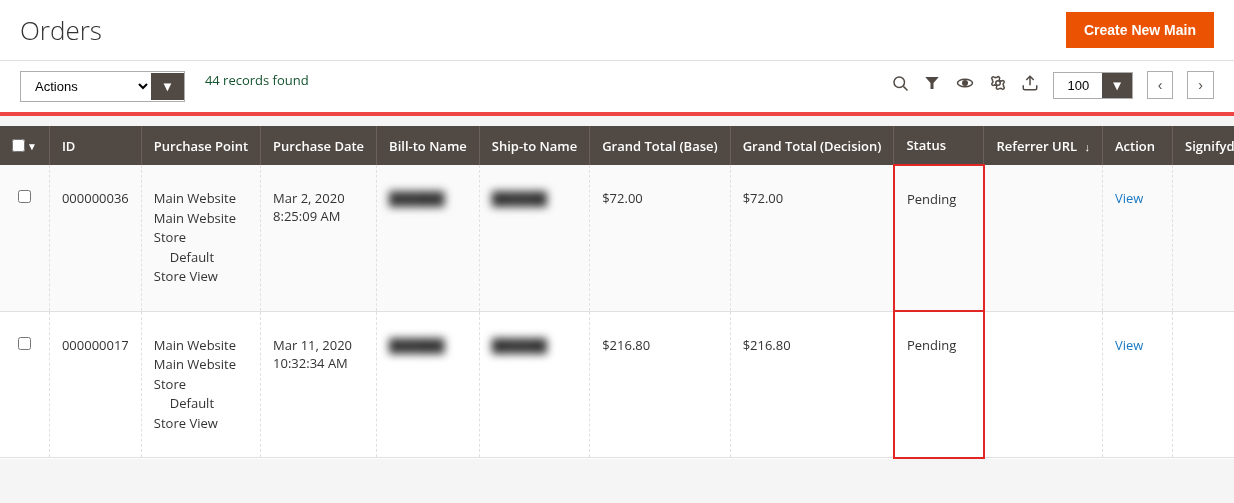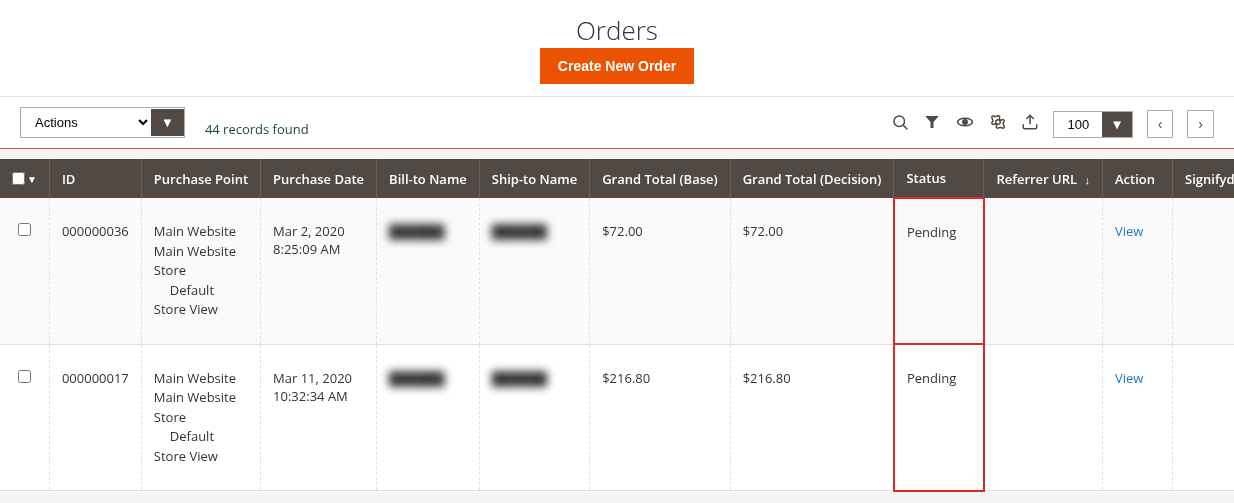--- a/index.html
+++ b/index.html
@@ -5,21 +5,20 @@
     * { box-sizing: border-box; margin: 0; padding: 0; }
     body { font-family: 'Open Sans', Arial, sans-serif; font-size: 13px; background: #f5f5f5; color: #333; }
 
     .page-header {
       display: flex;
       align-items: center;
       justify-content: space-between;
       padding: 12px 20px;
       background: #fff;
       border-bottom: 1px solid #e0e0e0;
-      flex-direction: column;
     }
 
     .page-title {
       font-size: 26px;
       font-weight: 300;
       color: #333;
     }
 
     .auto-cancellation-badge {
       border: 1px solid #e22626;
@@ -35,24 +34,24 @@
       border: none;
       padding: 10px 18px;
       font-size: 14px;
       font-weight: 600;
       cursor: pointer;
       white-space: nowrap;
     }
 
     .toolbar {
       display: flex;
-      align-items: flex-end;
+      align-items: flex-start;
       padding: 10px 20px;
       background: #fff;
-      border-bottom: 1px solid #ef4444;
+      border-bottom: 4px solid #ef4444;
       gap: 10px;
     }
 
     .actions-select-wrap {
       display: flex;
       align-items: center;
       border: 1px solid #adadad;
       background: #fff;
     }
 
@@ -207,21 +206,21 @@
       display: flex;
       align-items: center;
       gap: 2px;
     }
   </style>
 </head>
 <body>
 
 <div class="page-header">
   <h1 class="page-title">Orders</h1>
-  <button class="create-order-btn">Create New Order</button>
+  <button class="create-order-btn">Create New Main</button>
 </div>
 
 <div class="toolbar">
   <div class="actions-select-wrap">
     <select class="actions-select">
       <option>Actions</option>
     </select>
     <button class="actions-dropdown-btn">▼</button>
   </div>
   <span class="records-count">44 records found</span>

